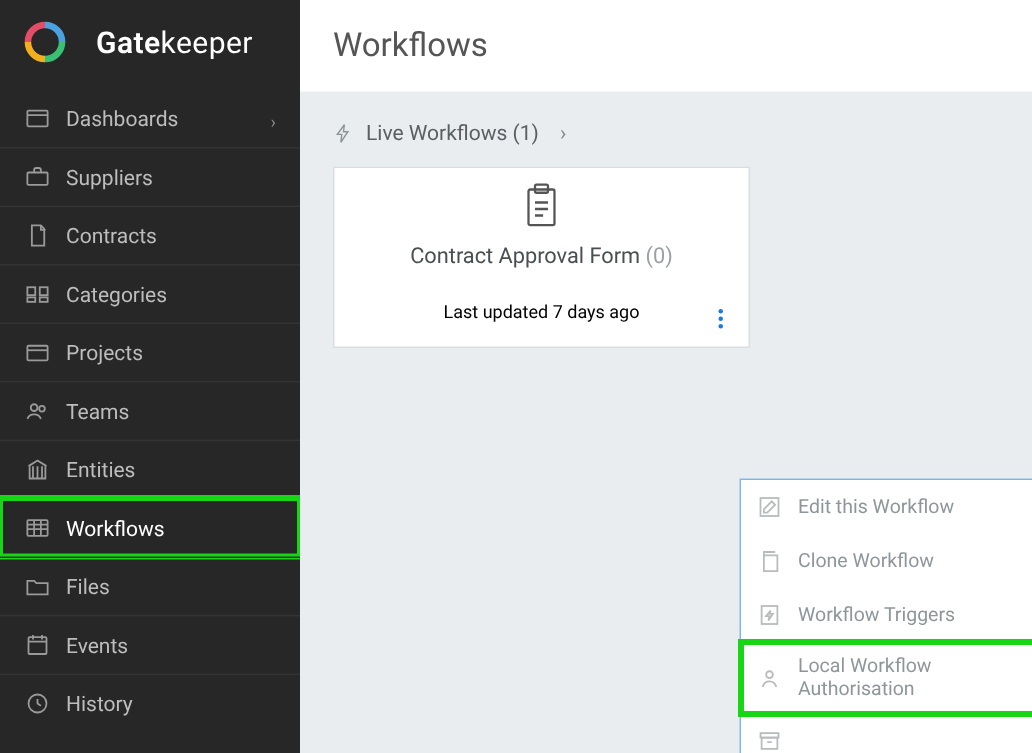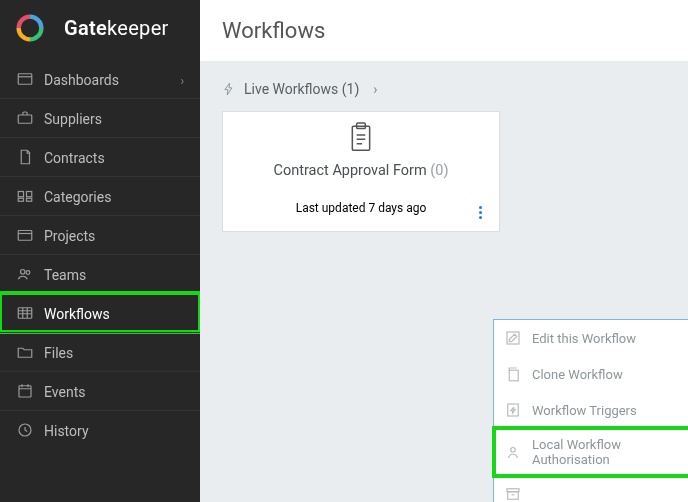--- a/index.html
+++ b/index.html
@@ -104,20 +104,30 @@
       <div class="nav-item">
         <span class="ic">
             <svg viewBox="0 0 24 24" fill="none" stroke="currentColor" stroke-width="1.6">
               <circle cx="9" cy="9" r="3"></circle>
               <circle cx="16" cy="10" r="2.5"></circle>
               <path d="M3 19c1-3 4-4 6-4s5 1 6 4"></path>
             </svg>
           </span>
         <span>Teams</span>
       </div>
+      <div class="nav-item">
+        <span class="ic">
+            <svg viewBox="0 0 24 24" fill="none" stroke="currentColor" stroke-width="1.6">
+              <path d="M4 9l8-5 8 5"></path>
+              <path d="M5 9v11h14V9"></path>
+              <path d="M8 9v11M12 9v11M16 9v11"></path>
+            </svg>
+          </span>
+        <span>Entities</span>
+      </div>
       <div class="nav-item active highlight">
         <span class="ic">
             <svg viewBox="0 0 24 24" fill="none" stroke="currentColor" stroke-width="1.6">
               <rect x="3" y="5" width="18" height="14" rx="1"></rect>
               <path d="M3 9h18M3 13h18M9 5v14M15 5v14"></path>
             </svg>
           </span>
         <span>Workflows</span>
       </div>
       <div class="nav-item">

